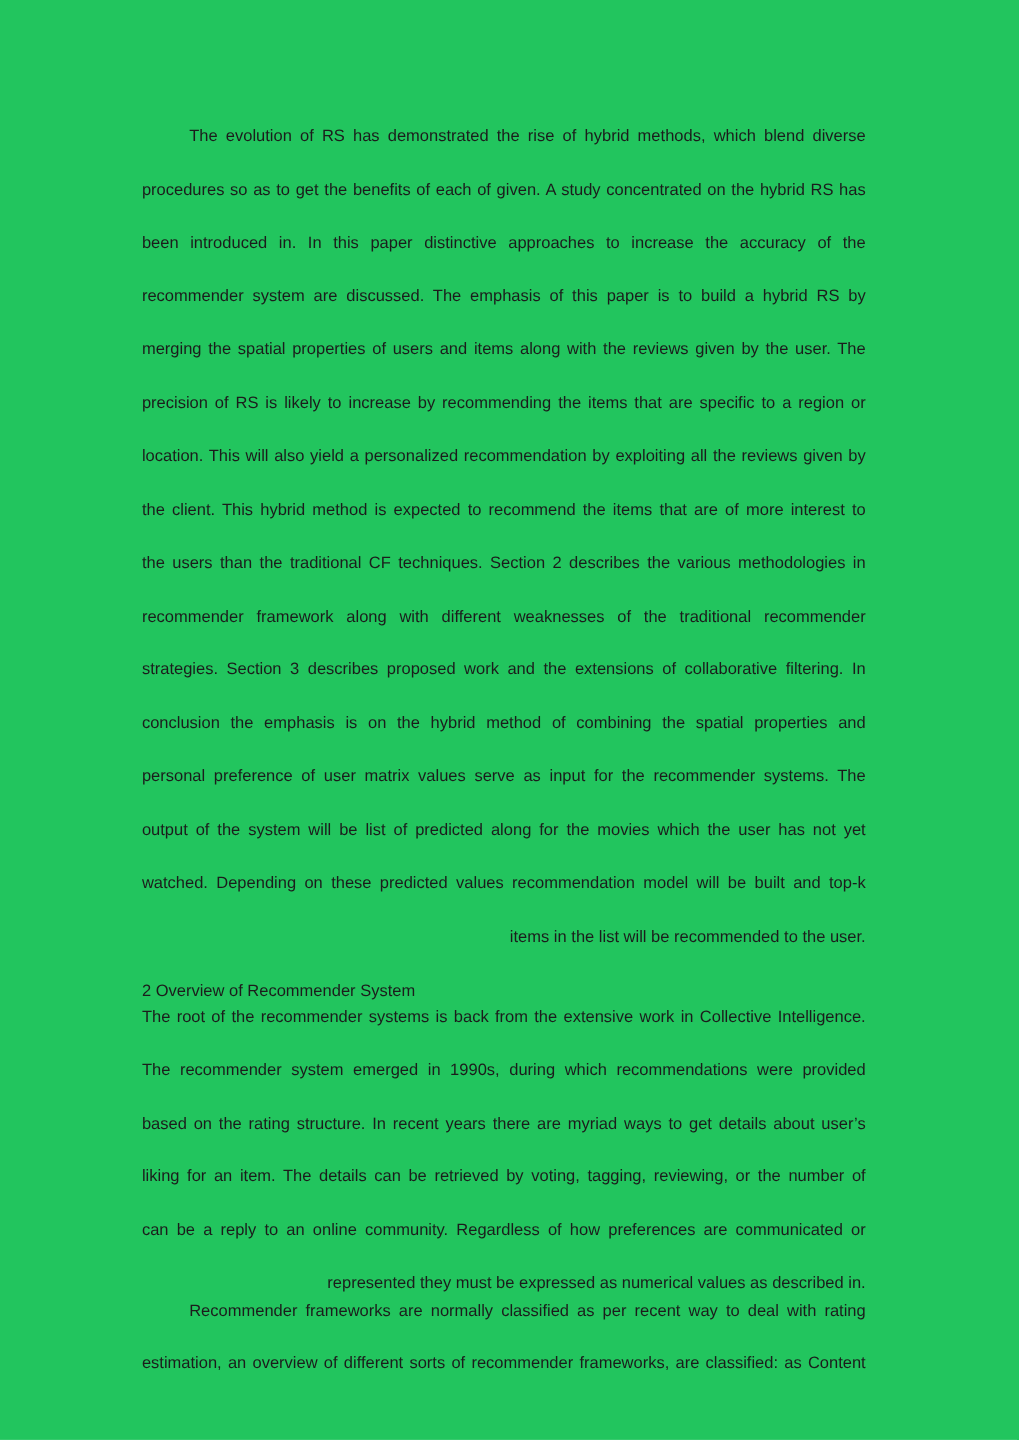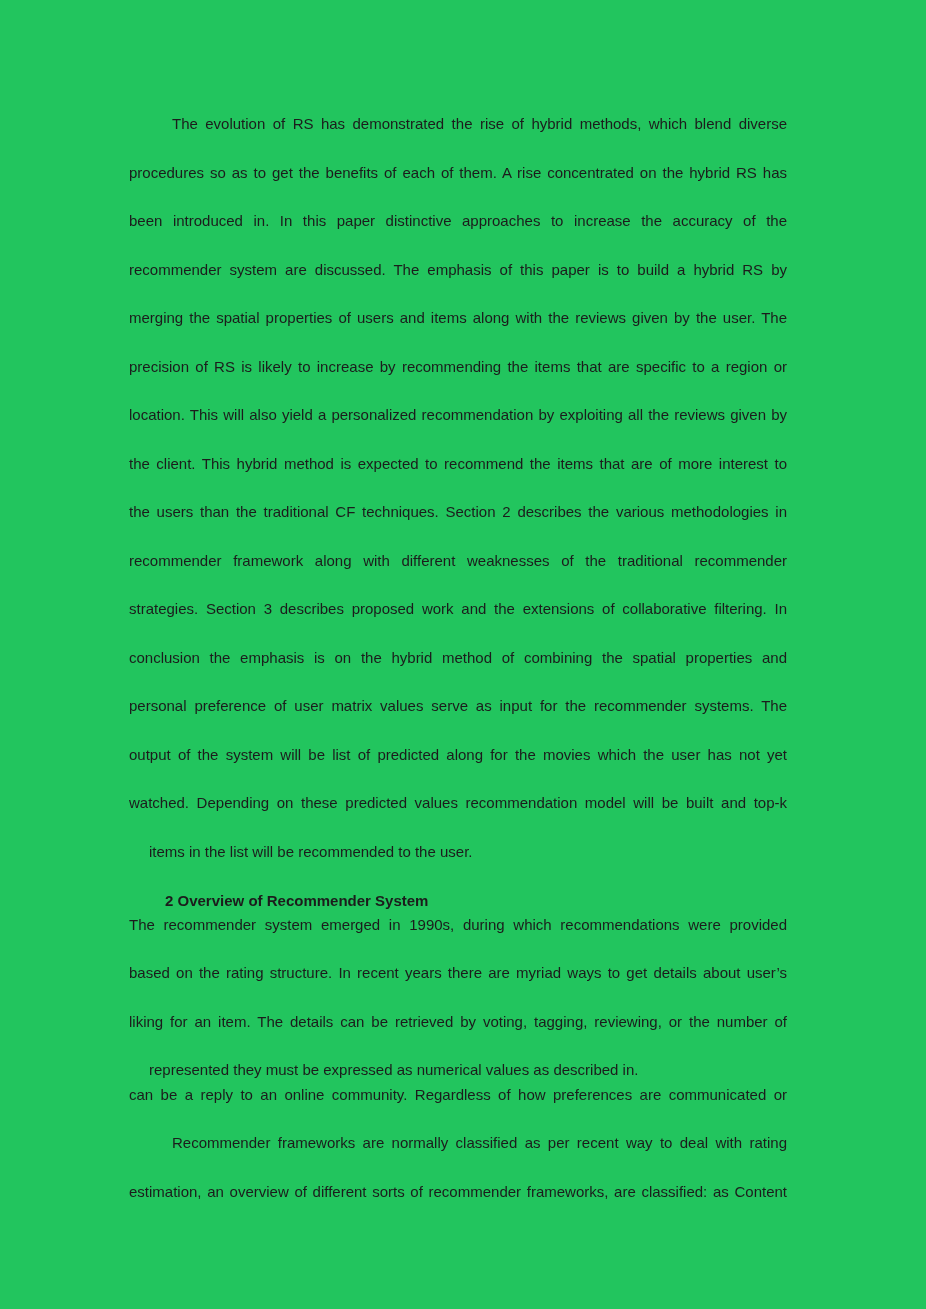--- a/index.html
+++ b/index.html
@@ -30,59 +30,59 @@
     min-height: 24.27px;
   }
   
   .line::after {
     content: "";
     display: inline-block;
     width: 100%;
     height: 0;
     vertical-align: top;
   }
-  .line.last { text-align: left; margin-left: 20px; }
+  .line.last { text-align: right; }
   .line.last::after { content: none; }
   .line.first-indent { text-indent: 43px; }
   .heading {
-    font-weight: bold;
+    font-weight: normal;
     margin-top: 24.27px;
     min-height: 24.27px;
-    margin-left: 36px;
   }
 </style>
 </head>
 <body>
 
 <div class="page">
   <div class="text-block" id="text-block">
       <div class="paragraph">
         <div class="line first-indent">The evolution of RS has demonstrated the rise of hybrid methods, which blend diverse</div>
-        <div class="line">procedures so as to get the benefits of each of them. A rise concentrated on the hybrid RS has</div>
+        <div class="line">procedures so as to get the benefits of each of given. A study concentrated on the hybrid RS has</div>
         <div class="line">been introduced in. In this paper distinctive approaches to increase the accuracy of the</div>
         <div class="line">recommender system are discussed. The emphasis of this paper is to build a hybrid RS by</div>
         <div class="line">merging the spatial properties of users and items along with the reviews given by the user. The</div>
         <div class="line">precision of RS is likely to increase by recommending the items that are specific to a region or</div>
         <div class="line">location. This will also yield a personalized recommendation by exploiting all the reviews given by</div>
         <div class="line">the client. This hybrid method is expected to recommend the items that are of more interest to</div>
         <div class="line">the users than the traditional CF techniques. Section 2 describes the various methodologies in</div>
         <div class="line">recommender framework along with different weaknesses of the traditional recommender</div>
         <div class="line">strategies. Section 3 describes proposed work and the extensions of collaborative filtering. In</div>
         <div class="line">conclusion the emphasis is on the hybrid method of combining the spatial properties and</div>
         <div class="line">personal preference of user matrix values serve as input for the recommender systems. The</div>
         <div class="line">output of the system will be list of predicted along for the movies which the user has not yet</div>
         <div class="line">watched. Depending on these predicted values recommendation model will be built and top-k</div>
         <div class="line last">items in the list will be recommended to the user.</div>
       </div>
       <div class="heading">2 Overview of Recommender System</div>
       <div class="paragraph">
+        <div class="line">The root of the recommender systems is back from the extensive work in Collective Intelligence.</div>
         <div class="line">The recommender system emerged in 1990s, during which recommendations were provided</div>
         <div class="line">based on the rating structure. In recent years there are myriad ways to get details about user’s</div>
         <div class="line">liking for an item. The details can be retrieved by voting, tagging, reviewing, or the number of</div>
+        <div class="line">can be a reply to an online community. Regardless of how preferences are communicated or</div>
         <div class="line last">represented they must be expressed as numerical values as described in.</div>
-        <div class="line">can be a reply to an online community. Regardless of how preferences are communicated or</div>
       </div>
       <div class="paragraph">
         <div class="line first-indent">Recommender frameworks are normally classified as per recent way to deal with rating</div>
         <div class="line">estimation, an overview of different sorts of recommender frameworks, are classified: as Content</div>
       </div>
     </div>
 </div>
 
 </body></html>

